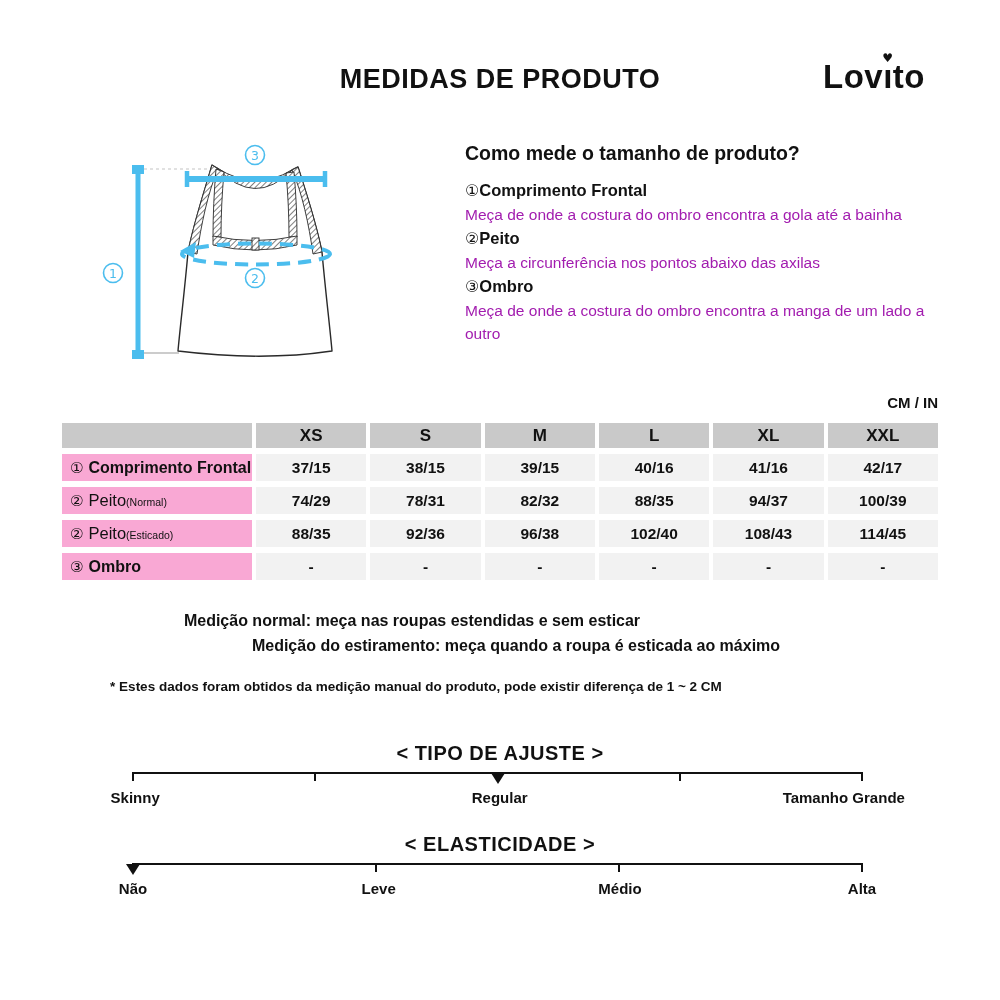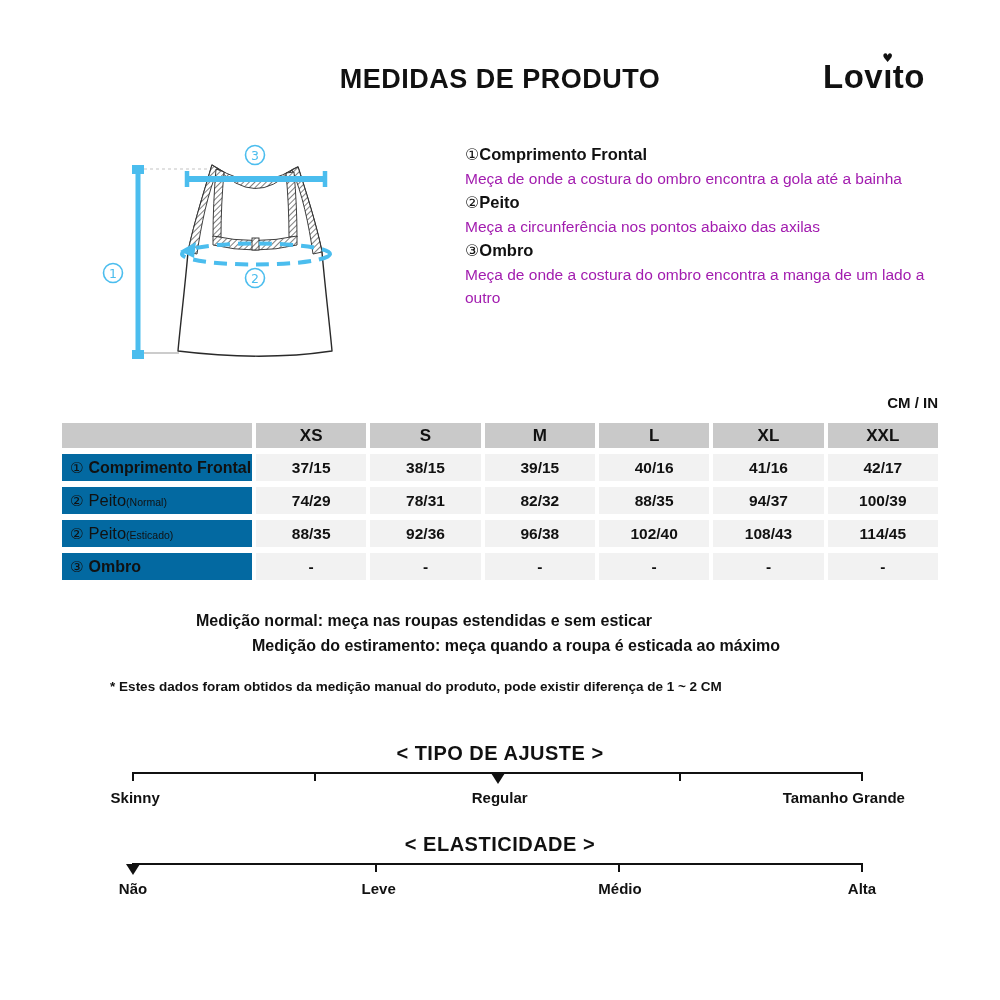--- a/index.html
+++ b/index.html
@@ -21,30 +21,30 @@
   .howto h2 { font-size:19.5px; font-weight:bold; margin-bottom:13px; }
   .ht-label { font-size:16.5px; font-weight:bold; line-height:24px; }
   .ht-num { font-family:"DejaVu Sans", sans-serif; font-weight:normal; font-size:16px; }
   .ht-desc { color:#a21caf; font-size:15.5px; line-height:23px; font-weight:normal; }
 
   
   .units { position:absolute; top:394px; right:62px; font-size:15px; font-weight:bold; }
   .tbl-wrap { position:absolute; left:58px; top:417px; }
   table { border-collapse:separate; border-spacing:4px 6px; table-layout:fixed; width:884px; }
   thead th { background:#c9c9c9; height:25px; font-size:17px; font-weight:bold; text-align:center; }
-  tbody th { background:#0369a1; height:27px; font-size:16px; text-align:left; padding-left:8px;
+  tbody th { background:#f9a8d4; height:27px; font-size:16px; text-align:left; padding-left:8px;
              white-space:nowrap; }
   tbody td { background:#f2f2f2; height:27px; font-size:15.5px; font-weight:bold; text-align:center; }
   .row-b th { font-weight:bold; }
   .row-n th { font-weight:normal; font-size:16.5px; }
   .t-num { font-family:"DejaVu Sans", sans-serif; font-weight:normal; margin-right:5px; font-size:15px; }
   .t-sub { font-size:10.5px; }
 
   
-  .note1 { position:absolute; top:612px; left:12px; width:824px; text-align:center;
+  .note1 { position:absolute; top:612px; left:0; width:824px; text-align:center;
            font-size:16px; font-weight:bold; }
   .note2 { position:absolute; top:637px; left:0; width:1000px; text-align:center;
            font-size:16px; font-weight:bold;padding-left:32px; }
   .disclaimer { position:absolute; top:679px; left:0; width:832px; text-align:center;
                 font-size:13.5px; font-weight:bold; }
 
   
   .scale-title { position:absolute; left:0; width:1000px; text-align:center;
                  font-size:20px; font-weight:bold; letter-spacing:0.5px; }
   .scale-line { position:absolute; left:133px; width:729px; height:2px; background:#111; }
@@ -102,20 +102,21 @@
     <circle cx="160" cy="146" r="9.5" fill="#ffffff" stroke="#4bbdee" stroke-width="1.6"></circle>
     <text x="160" y="150.5" font-size="12.5" font-family="DejaVu Sans, sans-serif" fill="#4bbdee" text-anchor="middle">2</text>
   </g>
   <g>
     <circle cx="160" cy="23" r="9.5" fill="#ffffff" stroke="#4bbdee" stroke-width="1.6"></circle>
     <text x="160" y="27.5" font-size="12.5" font-family="DejaVu Sans, sans-serif" fill="#4bbdee" text-anchor="middle">3</text>
   </g>
 </svg>
 
 <div class="howto">
+  <h2>Como mede o tamanho de produto?</h2>
   <div class="ht-label"><span class="ht-num">①</span><span>Comprimento Frontal</span></div>
   <div class="ht-desc">Meça de onde a costura do ombro encontra a gola até a bainha</div>
   <div class="ht-label"><span class="ht-num">②</span><span>Peito</span></div>
   <div class="ht-desc">Meça a circunferência nos pontos abaixo das axilas</div>
   <div class="ht-label"><span class="ht-num">③</span><span>Ombro</span></div>
   <div class="ht-desc">Meça de onde a costura do ombro encontra a manga de um lado a outro</div>
 </div>
 
 <div class="units">CM / IN</div>
 

